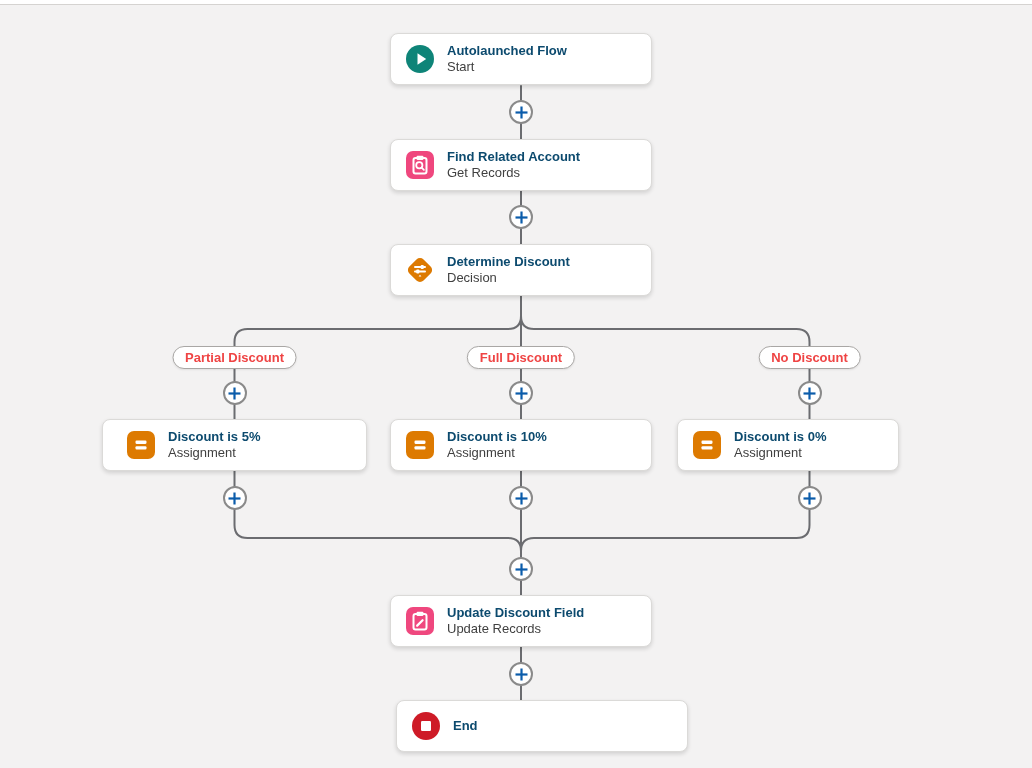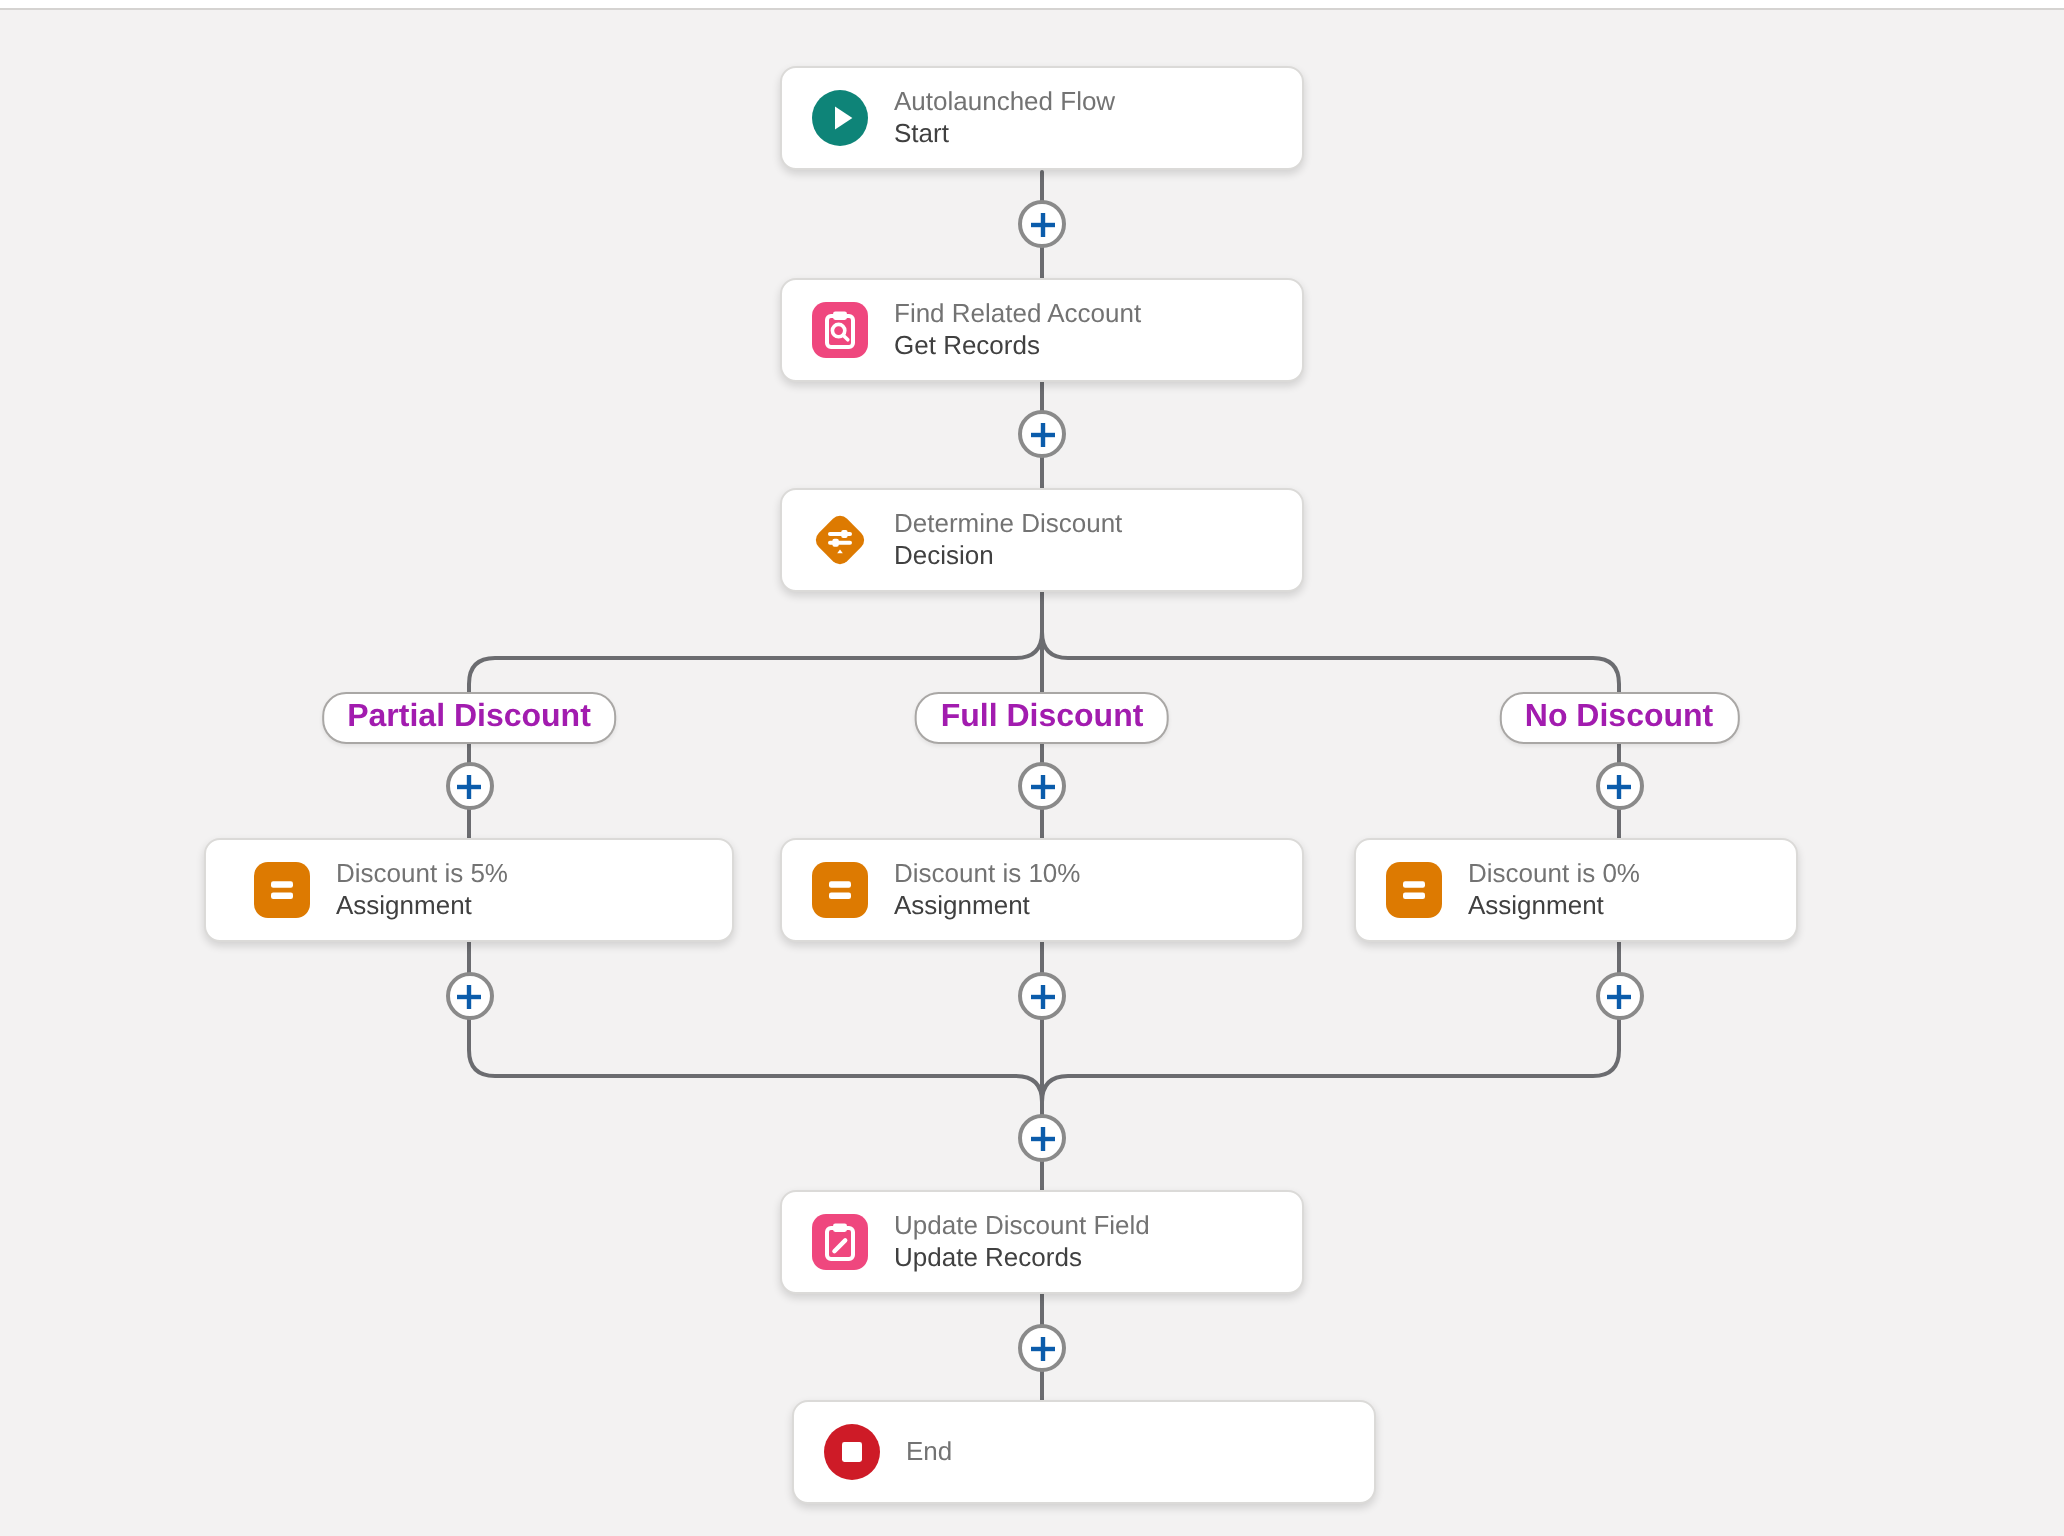--- a/index.html
+++ b/index.html
@@ -25,34 +25,34 @@
   .icon{width:28px;height:28px;flex:0 0 28px;position:relative;display:block;}
   .icon.square{border-radius:7px;}
   .icon.circle{border-radius:50%;}
   .icon svg{position:absolute;left:0;top:0;}
   .diamond-wrap{background:transparent !important;}
   .diamond-wrap .diamond{
     position:absolute;left:4px;top:4px;width:20px;height:20px;
     border-radius:5px;transform:rotate(45deg);
   }
   .txt{display:flex;flex-direction:column;line-height:1.25;}
-  .title{font-size:13px;font-weight:400;color:#737373;white-space:nowrap;}
+  .title{font-size:13px;font-weight:700;color:#0c4a6e;white-space:nowrap;}
   .subtitle{font-size:13px;font-weight:400;color:#404040;white-space:nowrap;}
 
   .plus{
     position:absolute;width:24px;height:24px;border-radius:50%;
     background:#FFFFFF;border:2px solid #8A8A8A;box-sizing:border-box;
     padding:0;cursor:pointer;display:flex;align-items:center;justify-content:center;
   }
   .plus svg{display:block;}
 
   .branch-pill{
     position:absolute;top:346px;transform:translateX(-50%);
     background:#FFFFFF;border:1px solid #A9A7A5;border-radius:12px;
-    padding:3px 12px;font-size:16px;font-weight:700;color:#a21caf;
+    padding:3px 12px;font-size:13px;font-weight:700;color:#ef4444;
     white-space:nowrap;box-shadow:0 1px 2px rgba(0,0,0,0.08);cursor:pointer;
   }
 </style>
 </head>
 <body>
 
 <div class="topbar-edge"></div>
 
 <svg class="wires" width="1032" height="768">
   <path d="M521 86 L521 139"></path>

